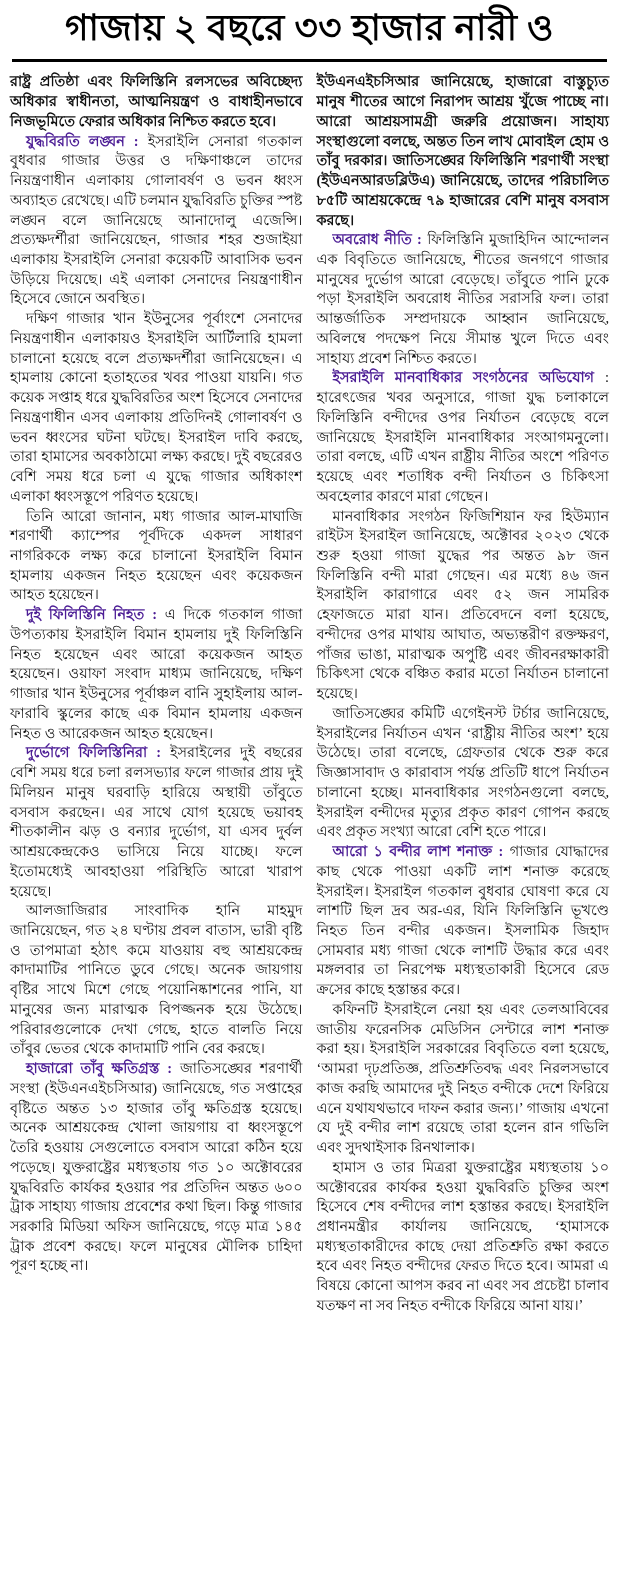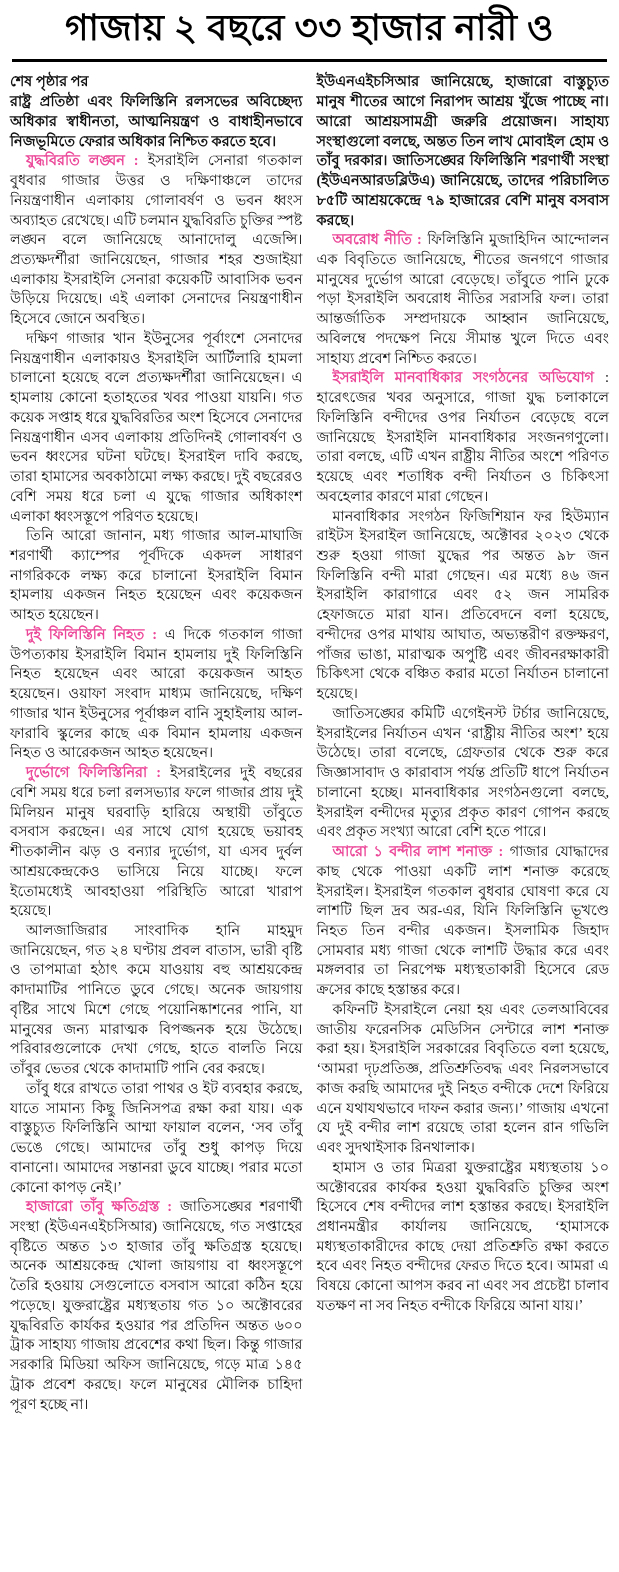--- a/index.html
+++ b/index.html
@@ -37,48 +37,46 @@
     min-width: 0;
     font-size: 14.4px;
     line-height: 1.37;
     text-align: justify;
     text-justify: inter-word;
     color: #111111;
   }
   p.para { margin: 0; text-indent: 16px; }
   p.para.no-indent { text-indent: 0; font-weight: bold; }
   p.cont-note { margin: 0; font-weight: 700; }
-  .lead { font-weight: 700; color: #ec4899; }
+  .lead { font-weight: 700; color: #4c1d95; }
 </style>
 </head>
 <body>
 
 <div class="page">
 
   <h1 class="headline">গাজায় ২ বছরে ৩৩ হাজার নারী ও</h1>
 
   <div class="columns">
 
     <div class="col">
-      <p class="cont-note">শেষ পৃষ্ঠার পর</p>
       <p class="para no-indent">রাষ্ট্র প্রতিষ্ঠা এবং ফিলিস্তিনি রলসভের অবিচ্ছেদ্য অধিকার স্বাধীনতা, আত্মনিয়ন্ত্রণ ও বাধাহীনভাবে নিজভূমিতে ফেরার অধিকার নিশ্চিত করতে হবে।</p>
       <p class="para"><strong class="lead">যুদ্ধবিরতি লঙ্ঘন :</strong> <span class="ptext">ইসরাইলি সেনারা গতকাল বুধবার গাজার উত্তর ও দক্ষিণাঞ্চলে তাদের নিয়ন্ত্রণাধীন এলাকায় গোলাবর্ষণ ও ভবন ধ্বংস অব্যাহত রেখেছে। এটি চলমান যুদ্ধবিরতি চুক্তির স্পষ্ট লঙ্ঘন বলে জানিয়েছে আনাদোলু এজেন্সি। প্রত্যক্ষদর্শীরা জানিয়েছেন, গাজার শহর শুজাইয়া এলাকায় ইসরাইলি সেনারা কয়েকটি আবাসিক ভবন উড়িয়ে দিয়েছে। এই এলাকা সেনাদের নিয়ন্ত্রণাধীন হিসেবে জোনে অবস্থিত।</span></p>
       <p class="para">দক্ষিণ গাজার খান ইউনুসের পূর্বাংশে সেনাদের নিয়ন্ত্রণাধীন এলাকায়ও ইসরাইলি আর্টিলারি হামলা চালানো হয়েছে বলে প্রত্যক্ষদর্শীরা জানিয়েছেন। এ হামলায় কোনো হতাহতের খবর পাওয়া যায়নি। গত কয়েক সপ্তাহ ধরে যুদ্ধবিরতির অংশ হিসেবে সেনাদের নিয়ন্ত্রণাধীন এসব এলাকায় প্রতিদিনই গোলাবর্ষণ ও ভবন ধ্বংসের ঘটনা ঘটছে। ইসরাইল দাবি করছে, তারা হামাসের অবকাঠামো লক্ষ্য করছে। দুই বছরেরও বেশি সময় ধরে চলা এ যুদ্ধে গাজার অধিকাংশ এলাকা ধ্বংসস্তূপে পরিণত হয়েছে।</p>
       <p class="para">তিনি আরো জানান, মধ্য গাজার আল-মাঘাজি শরণার্থী ক্যাম্পের পূর্বদিকে একদল সাধারণ নাগরিককে লক্ষ্য করে চালানো ইসরাইলি বিমান হামলায় একজন নিহত হয়েছেন এবং কয়েকজন আহত হয়েছেন।</p>
       <p class="para"><strong class="lead">দুই ফিলিস্তিনি নিহত :</strong> <span class="ptext">এ দিকে গতকাল গাজা উপত্যকায় ইসরাইলি বিমান হামলায় দুই ফিলিস্তিনি নিহত হয়েছেন এবং আরো কয়েকজন আহত হয়েছেন। ওয়াফা সংবাদ মাধ্যম জানিয়েছে, দক্ষিণ গাজার খান ইউনুসের পূর্বাঞ্চল বানি সুহাইলায় আল-ফারাবি স্কুলের কাছে এক বিমান হামলায় একজন নিহত ও আরেকজন আহত হয়েছেন।</span></p>
       <p class="para"><strong class="lead">দুর্ভোগে ফিলিস্তিনিরা :</strong> <span class="ptext">ইসরাইলের দুই বছরের বেশি সময় ধরে চলা রলসভ্যার ফলে গাজার প্রায় দুই মিলিয়ন মানুষ ঘরবাড়ি হারিয়ে অস্থায়ী তাঁবুতে বসবাস করছেন। এর সাথে যোগ হয়েছে ভয়াবহ শীতকালীন ঝড় ও বন্যার দুর্ভোগ, যা এসব দুর্বল আশ্রয়কেন্দ্রকেও ভাসিয়ে নিয়ে যাচ্ছে। ফলে ইতোমধ্যেই আবহাওয়া পরিস্থিতি আরো খারাপ হয়েছে।</span></p>
       <p class="para">আলজাজিরার সাংবাদিক হানি মাহমুদ জানিয়েছেন, গত ২৪ ঘণ্টায় প্রবল বাতাস, ভারী বৃষ্টি ও তাপমাত্রা হঠাৎ কমে যাওয়ায় বহু আশ্রয়কেন্দ্র কাদামাটির পানিতে ডুবে গেছে। অনেক জায়গায় বৃষ্টির সাথে মিশে গেছে পয়োনিষ্কাশনের পানি, যা মানুষের জন্য মারাত্মক বিপজ্জনক হয়ে উঠেছে। পরিবারগুলোকে দেখা গেছে, হাতে বালতি নিয়ে তাঁবুর ভেতর থেকে কাদামাটি পানি বের করছে।</p>
-      <p class="para">তাঁবু ধরে রাখতে তারা পাথর ও ইট ব্যবহার করছে, যাতে সামান্য কিছু জিনিসপত্র রক্ষা করা যায়। এক বাস্তুচ্যুত ফিলিস্তিনি আম্মা ফায়াল বলেন, ‘সব তাঁবু ভেঙে গেছে। আমাদের তাঁবু শুধু কাপড় দিয়ে বানানো। আমাদের সন্তানরা ডুবে যাচ্ছে। পরার মতো কোনো কাপড় নেই।’</p>
       <p class="para"><strong class="lead">হাজারো তাঁবু ক্ষতিগ্রস্ত :</strong> <span class="ptext">জাতিসঙ্ঘের শরণার্থী সংস্থা (ইউএনএইচসিআর) জানিয়েছে, গত সপ্তাহের বৃষ্টিতে অন্তত ১৩ হাজার তাঁবু ক্ষতিগ্রস্ত হয়েছে। অনেক আশ্রয়কেন্দ্র খোলা জায়গায় বা ধ্বংসস্তূপে তৈরি হওয়ায় সেগুলোতে বসবাস আরো কঠিন হয়ে পড়েছে। যুক্তরাষ্ট্রের মধ্যস্থতায় গত ১০ অক্টোবরের যুদ্ধবিরতি কার্যকর হওয়ার পর প্রতিদিন অন্তত ৬০০ ট্রাক সাহায্য গাজায় প্রবেশের কথা ছিল। কিন্তু গাজার সরকারি মিডিয়া অফিস জানিয়েছে, গড়ে মাত্র ১৪৫ ট্রাক প্রবেশ করছে। ফলে মানুষের মৌলিক চাহিদা পূরণ হচ্ছে না।</span></p>
     </div>
 
     <div class="col">
       <p class="para no-indent">ইউএনএইচসিআর জানিয়েছে, হাজারো বাস্তুচ্যুত মানুষ শীতের আগে নিরাপদ আশ্রয় খুঁজে পাচ্ছে না। আরো আশ্রয়সামগ্রী জরুরি প্রয়োজন। সাহায্য সংস্থাগুলো বলছে, অন্তত তিন লাখ মোবাইল হোম ও তাঁবু দরকার। জাতিসঙ্ঘের ফিলিস্তিনি শরণার্থী সংস্থা (ইউএনআরডব্লিউএ) জানিয়েছে, তাদের পরিচালিত ৮৫টি আশ্রয়কেন্দ্রে ৭৯ হাজারের বেশি মানুষ বসবাস করছে।</p>
       <p class="para"><strong class="lead">অবরোধ নীতি :</strong> <span class="ptext">ফিলিস্তিনি মুজাহিদিন আন্দোলন এক বিবৃতিতে জানিয়েছে, শীতের জনগণে গাজার মানুষের দুর্ভোগ আরো বেড়েছে। তাঁবুতে পানি ঢুকে পড়া ইসরাইলি অবরোধ নীতির সরাসরি ফল। তারা আন্তর্জাতিক সম্প্রদায়কে আহ্বান জানিয়েছে, অবিলম্বে পদক্ষেপ নিয়ে সীমান্ত খুলে দিতে এবং সাহায্য প্রবেশ নিশ্চিত করতে।</span></p>
-      <p class="para"><strong class="lead">ইসরাইলি মানবাধিকার সংগঠনের অভিযোগ</strong> <span class="ptext">: হারেৎজের খবর অনুসারে, গাজা যুদ্ধ চলাকালে ফিলিস্তিনি বন্দীদের ওপর নির্যাতন বেড়েছে বলে জানিয়েছে ইসরাইলি মানবাধিকার সংজনগণুলো। তারা বলছে, এটি এখন রাষ্ট্রীয় নীতির অংশে পরিণত হয়েছে এবং শতাধিক বন্দী নির্যাতন ও চিকিৎসা অবহেলার কারণে মারা গেছেন।</span></p>
+      <p class="para"><strong class="lead">ইসরাইলি মানবাধিকার সংগঠনের অভিযোগ</strong> <span class="ptext">: হারেৎজের খবর অনুসারে, গাজা যুদ্ধ চলাকালে ফিলিস্তিনি বন্দীদের ওপর নির্যাতন বেড়েছে বলে জানিয়েছে ইসরাইলি মানবাধিকার সংআগমনুলো। তারা বলছে, এটি এখন রাষ্ট্রীয় নীতির অংশে পরিণত হয়েছে এবং শতাধিক বন্দী নির্যাতন ও চিকিৎসা অবহেলার কারণে মারা গেছেন।</span></p>
       <p class="para">মানবাধিকার সংগঠন ফিজিশিয়ান ফর হিউম্যান রাইটস ইসরাইল জানিয়েছে, অক্টোবর ২০২৩ থেকে শুরু হওয়া গাজা যুদ্ধের পর অন্তত ৯৮ জন ফিলিস্তিনি বন্দী মারা গেছেন। এর মধ্যে ৪৬ জন ইসরাইলি কারাগারে এবং ৫২ জন সামরিক হেফাজতে মারা যান। প্রতিবেদনে বলা হয়েছে, বন্দীদের ওপর মাথায় আঘাত, অভ্যন্তরীণ রক্তক্ষরণ, পাঁজর ভাঙা, মারাত্মক অপুষ্টি এবং জীবনরক্ষাকারী চিকিৎসা থেকে বঞ্চিত করার মতো নির্যাতন চালানো হয়েছে।</p>
       <p class="para">জাতিসঙ্ঘের কমিটি এগেইনস্ট টর্চার জানিয়েছে, ইসরাইলের নির্যাতন এখন ‘রাষ্ট্রীয় নীতির অংশ’ হয়ে উঠেছে। তারা বলেছে, গ্রেফতার থেকে শুরু করে জিজ্ঞাসাবাদ ও কারাবাস পর্যন্ত প্রতিটি ধাপে নির্যাতন চালানো হচ্ছে। মানবাধিকার সংগঠনগুলো বলছে, ইসরাইল বন্দীদের মৃত্যুর প্রকৃত কারণ গোপন করছে এবং প্রকৃত সংখ্যা আরো বেশি হতে পারে।</p>
       <p class="para"><strong class="lead">আরো ১ বন্দীর লাশ শনাক্ত :</strong> <span class="ptext">গাজার যোদ্ধাদের কাছ থেকে পাওয়া একটি লাশ শনাক্ত করেছে ইসরাইল। ইসরাইল গতকাল বুধবার ঘোষণা করে যে লাশটি ছিল দ্রব অর-এর, যিনি ফিলিস্তিনি ভূখণ্ডে নিহত তিন বন্দীর একজন। ইসলামিক জিহাদ সোমবার মধ্য গাজা থেকে লাশটি উদ্ধার করে এবং মঙ্গলবার তা নিরপেক্ষ মধ্যস্থতাকারী হিসেবে রেড ক্রসের কাছে হস্তান্তর করে।</span></p>
       <p class="para">কফিনটি ইসরাইলে নেয়া হয় এবং তেলআবিবের জাতীয় ফরেনসিক মেডিসিন সেন্টারে লাশ শনাক্ত করা হয়। ইসরাইলি সরকারের বিবৃতিতে বলা হয়েছে, ‘আমরা দৃঢ়প্রতিজ্ঞ, প্রতিশ্রুতিবদ্ধ এবং নিরলসভাবে কাজ করছি আমাদের দুই নিহত বন্দীকে দেশে ফিরিয়ে এনে যথাযথভাবে দাফন করার জন্য।’ গাজায় এখনো যে দুই বন্দীর লাশ রয়েছে তারা হলেন রান গভিলি এবং সুদথাইসাক রিনথালাক।</p>
       <p class="para">হামাস ও তার মিত্ররা যুক্তরাষ্ট্রের মধ্যস্থতায় ১০ অক্টোবরের কার্যকর হওয়া যুদ্ধবিরতি চুক্তির অংশ হিসেবে শেষ বন্দীদের লাশ হস্তান্তর করছে। ইসরাইলি প্রধানমন্ত্রীর কার্যালয় জানিয়েছে, ‘হামাসকে মধ্যস্থতাকারীদের কাছে দেয়া প্রতিশ্রুতি রক্ষা করতে হবে এবং নিহত বন্দীদের ফেরত দিতে হবে। আমরা এ বিষয়ে কোনো আপস করব না এবং সব প্রচেষ্টা চালাব যতক্ষণ না সব নিহত বন্দীকে ফিরিয়ে আনা যায়।’</p>
     </div>
 
   </div>
 </div>
 

